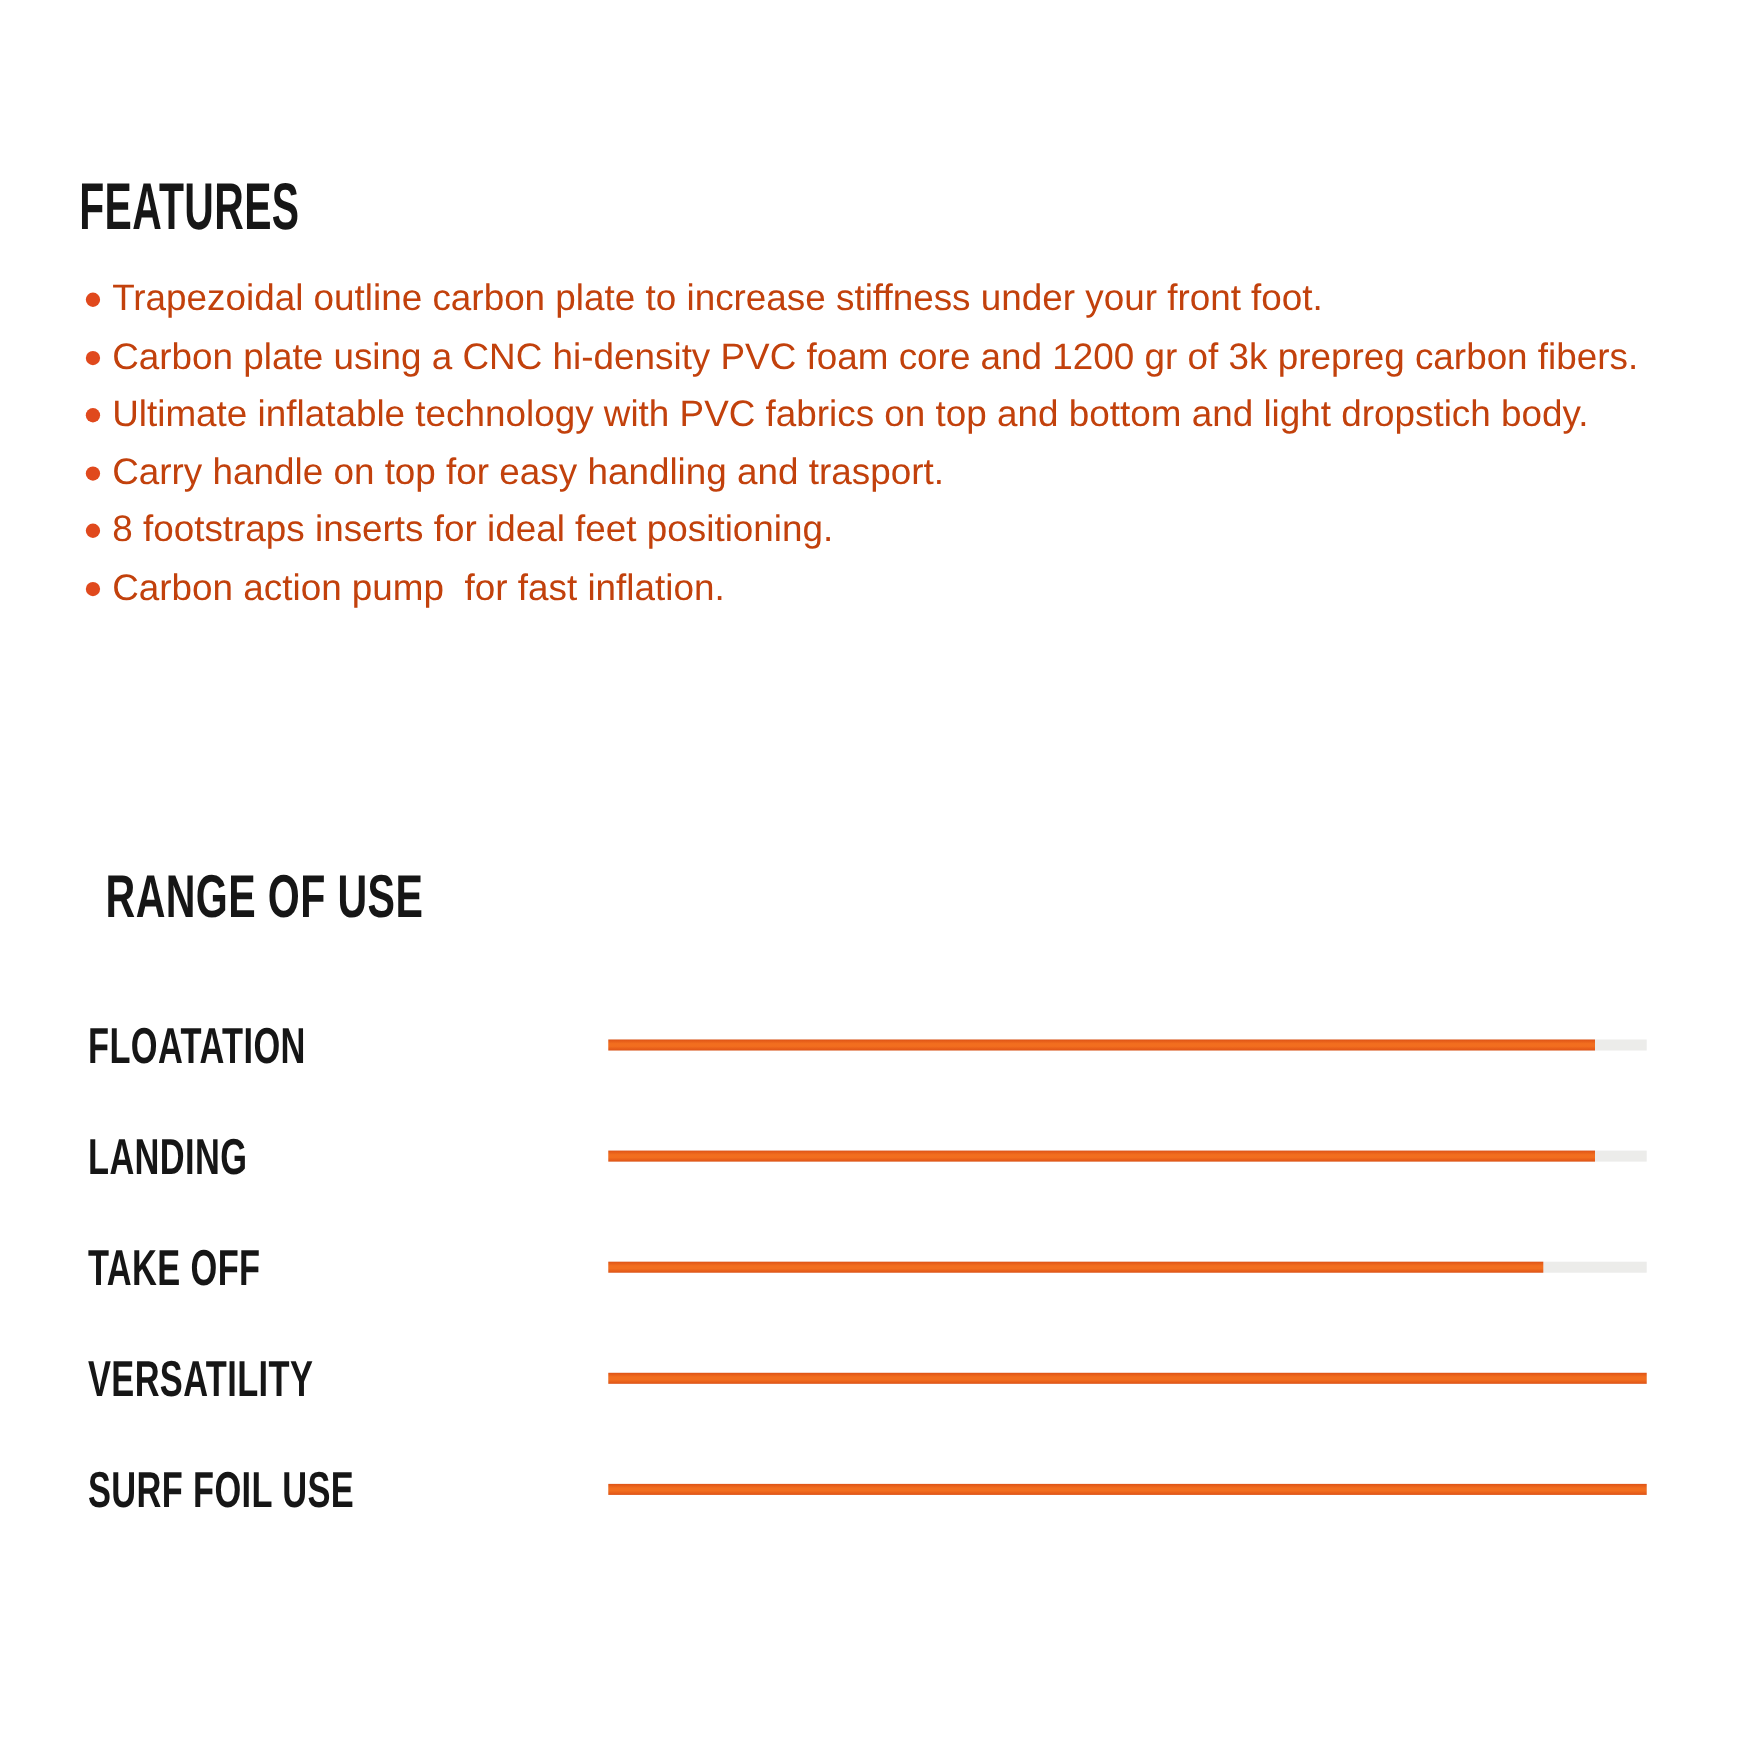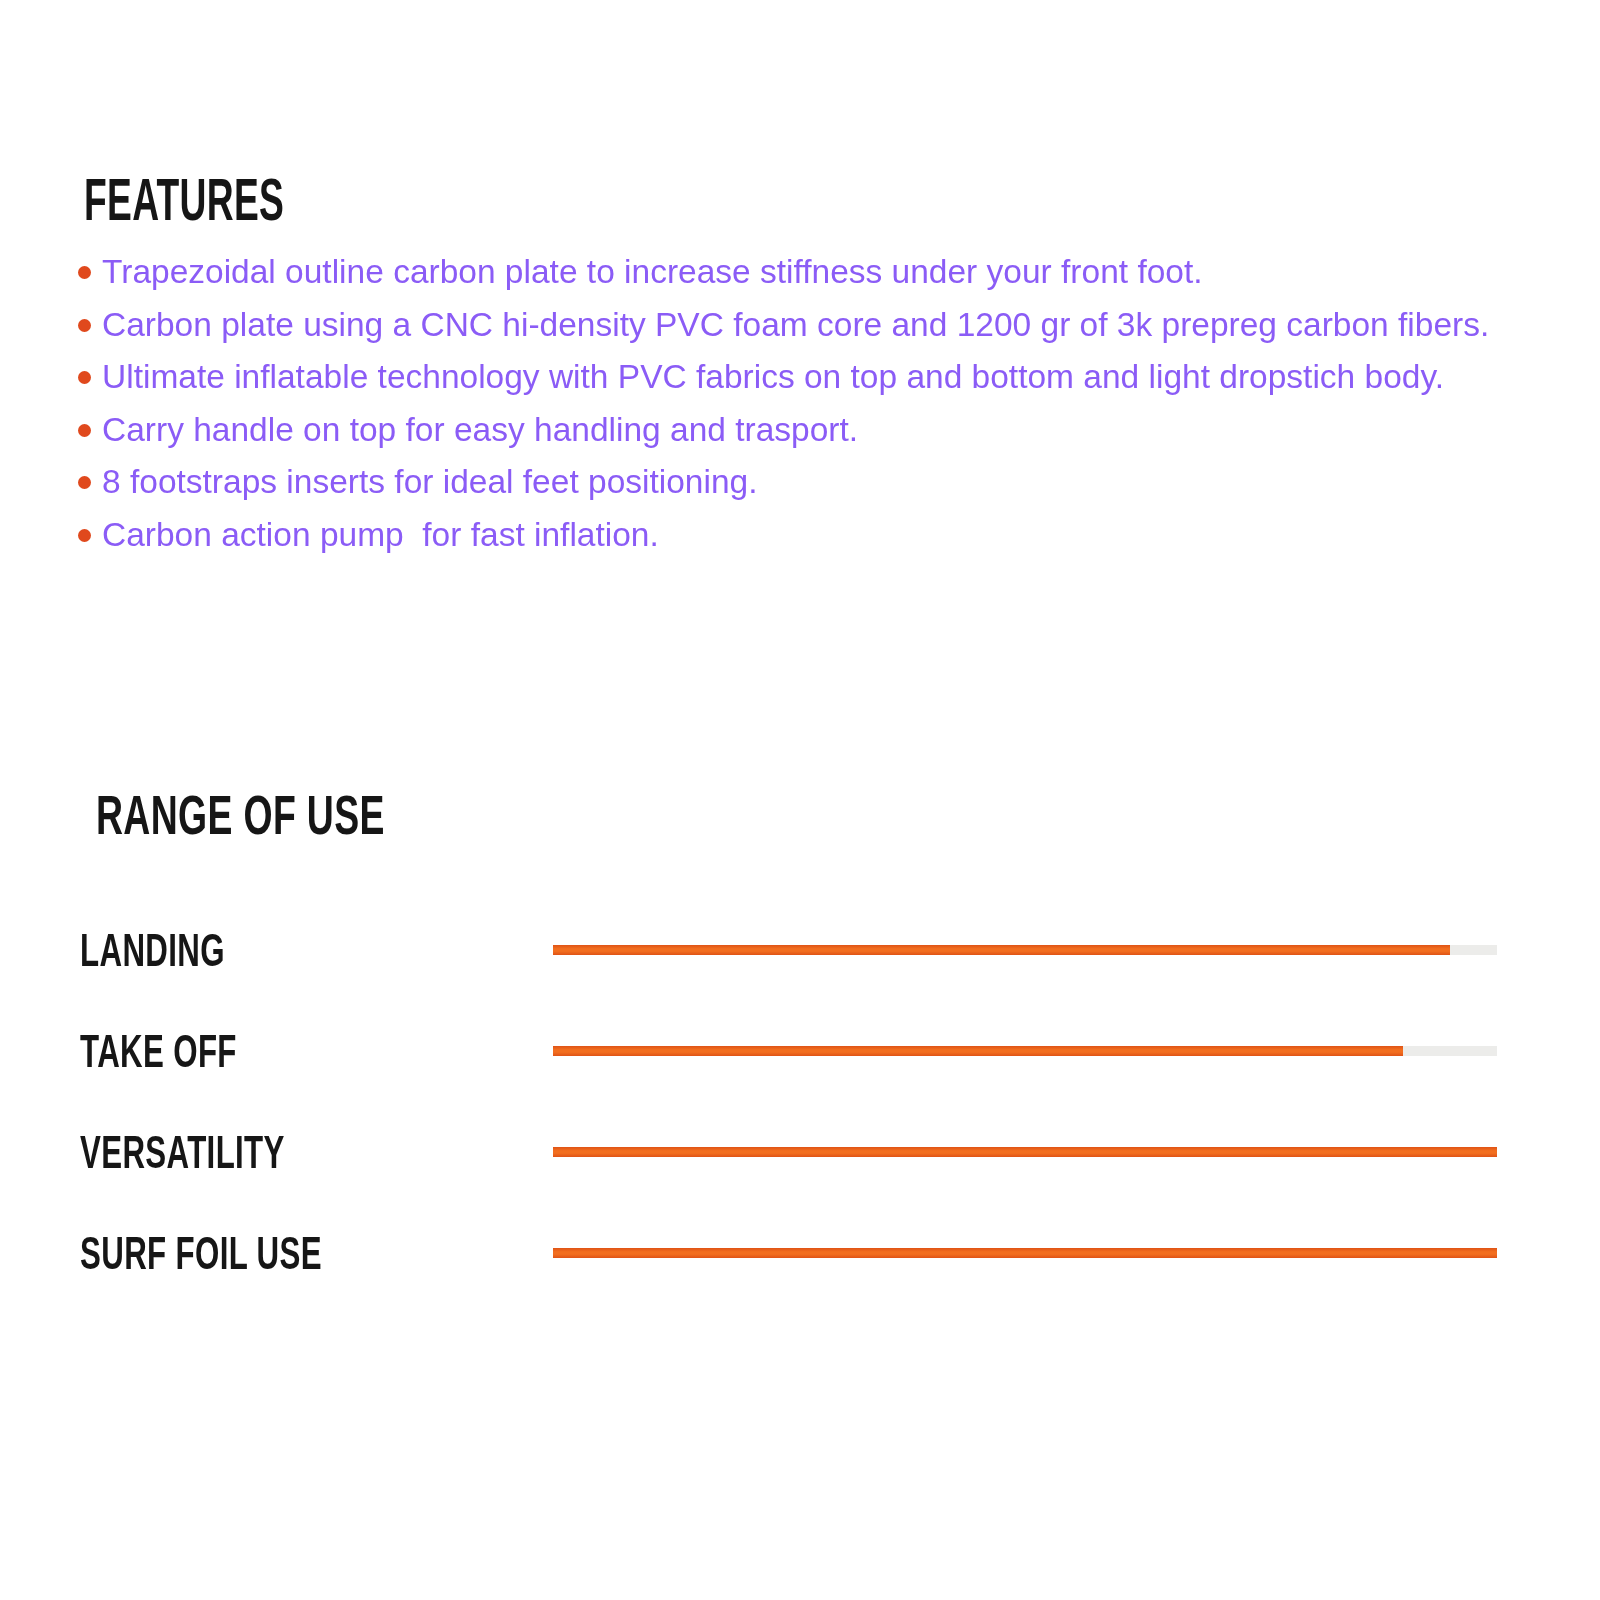--- a/index.html
+++ b/index.html
@@ -51,21 +51,21 @@
     width: 1460px;
     list-style: none;
     margin: 0;
     padding: 0;
   }
   .feature-list li {
     position: relative;
     padding-left: 30px;
     font-size: 33.5px;
     line-height: 52.5px;
-    color: #8b5cf6;
+    color: #c2410c;
   }
   .feature-list li .ftext { white-space: pre-wrap; }
   .bullet-dot {
     position: absolute;
     left: 6px;
     top: 20px;
     width: 13px;
     height: 13px;
     border-radius: 50%;
     background: #e0491d;
@@ -102,21 +102,21 @@
     top: 0;
     height: 100%;
     background: linear-gradient(180deg, #df5316 0%, #f26e1f 38%, #f26e1f 62%, #df5316 100%);
   }
 </style>
 </head>
 <body>
 
 <div class="page">
 
-  <h2 class="section-title" id="features-title" style="margin:12px;"><span class="cond">FEATURES</span></h2>
+  <h2 class="section-title" id="features-title" style="margin:0;"><span class="cond">FEATURES</span></h2>
 
   <ul class="feature-list">
     <li>
       <span class="bullet-dot" style="background: rgb(224, 73, 29);"></span>
       <span class="ftext">Trapezoidal outline carbon plate to increase stiffness under your front foot.</span>
     </li>
 
     <li>
       <span class="bullet-dot" style="background: rgb(224, 73, 29);"></span>
       <span class="ftext">Carbon plate using a CNC hi-density PVC foam core and 1200 gr of 3k prepreg carbon fibers.</span>
@@ -139,20 +139,26 @@
 
     <li>
       <span class="bullet-dot" style="background: rgb(224, 73, 29);"></span>
       <span class="ftext">Carbon action pump  for fast inflation.</span>
     </li>
   </ul>
 
   <h2 class="section-title" id="range-title" style="margin:16px;"><span class="cond">RANGE OF USE</span></h2>
 
   <div class="range-rows">
+    <div class="range-row">
+      <div class="range-label"><span class="cond">FLOATATION</span></div>
+      <div class="bar-track" style="background: rgb(236, 236, 234);">
+        <div class="bar-fill" style="width: 95%;"></div>
+      </div>
+    </div>
 
     <div class="range-row">
       <div class="range-label"><span class="cond">LANDING</span></div>
       <div class="bar-track" style="background: rgb(236, 236, 234);">
         <div class="bar-fill" style="width: 95%;"></div>
       </div>
     </div>
 
     <div class="range-row">
       <div class="range-label"><span class="cond">TAKE OFF</span></div>

